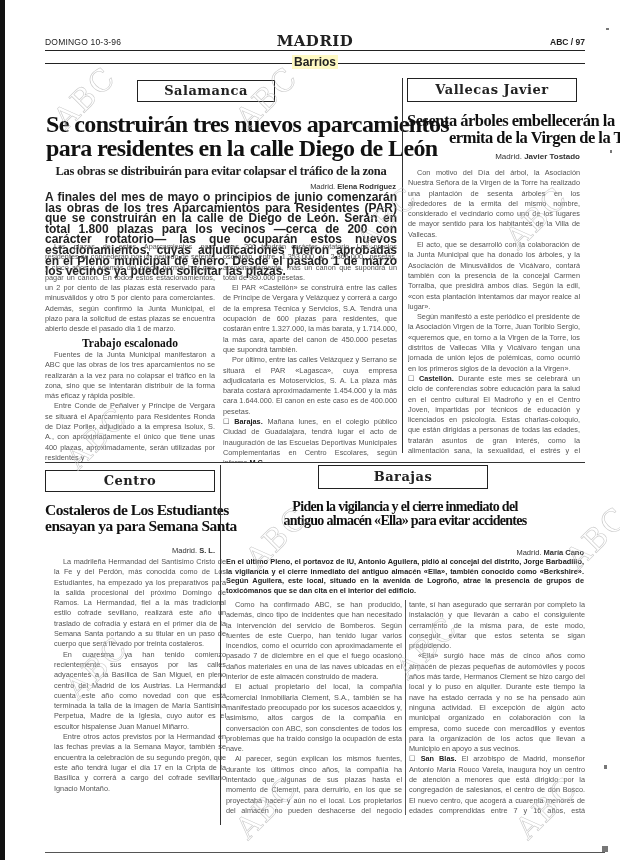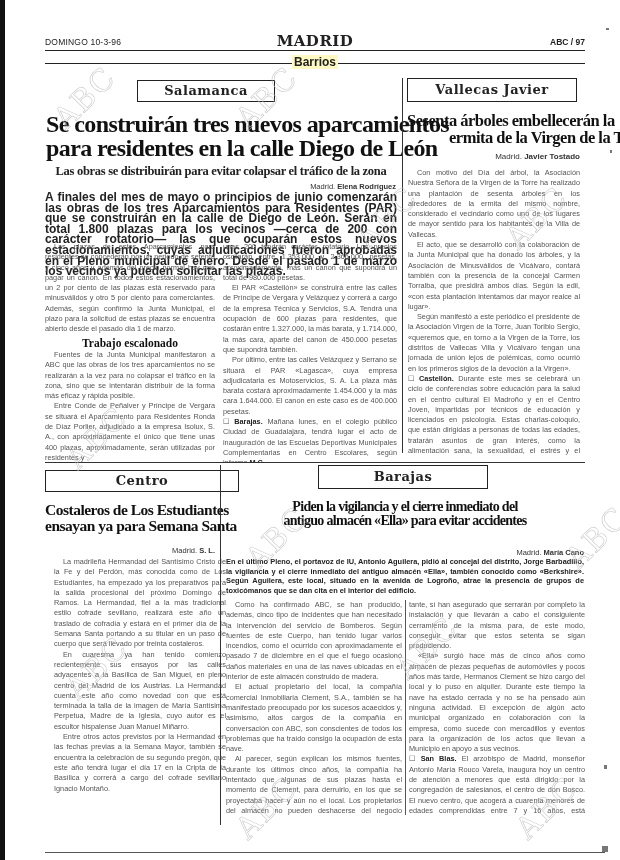--- a/index.html
+++ b/index.html
@@ -121,21 +121,21 @@
   <p>Según manifestó a este periódico el presidente de la Asociación Virgen de la Torre, Juan Toribio Sergio, «queremos que, en torno a la Virgen de la Torre, los distritos de Vallecas Villa y Vicálvaro tengan una jornada de unión lejos de polémicas, como ocurrió en los primeros siglos de la devoción a la Virgen».</p>
   <p class="noindent">
     <span>☐ </span><b>Castellón.</b>
     <span>Durante este mes se celebrará un ciclo de conferencias sobre educación para la salud en el centro cultural El Madroño y en el Centro Joven, impartidas por técnicos de educación y licenciados en psicología. Estas charlas-coloquio, que están dirigidas a personas de todas las edades, tratarán asuntos de gran interés, como la alimentación sana, la sexualidad, el estrés y el alcohol, y la salud integral, informa</span>
     <b>A. Granado.</b>
   </p>
 </div>
 
 <div class="hrule" style="left:45px; top:462px; width:540px;"></div>
 
-<div class="section-box" style="left:45px; top:470px; width:194px; height:22px; line-height:19px;">
+<div class="section-box" style="left:45px; top:470px; width:170px; height:22px; line-height:19px;">
   <span>Centro</span>
 </div>
 
 <div class="headline" style="left:45px; top:502px; width:172px; font-size:15.5px;">
   <div style="white-space:nowrap; letter-spacing:-0.5px;">Costaleros de Los Estudiantes</div>
   <div style="white-space:nowrap; letter-spacing:-0.5px;">ensayan ya para Semana Santa</div>
 </div>
 
 <div class="byline" style="left:60px; top:546px; width:155px; font-size:7.5px;">
   <span>Madrid.</span>

